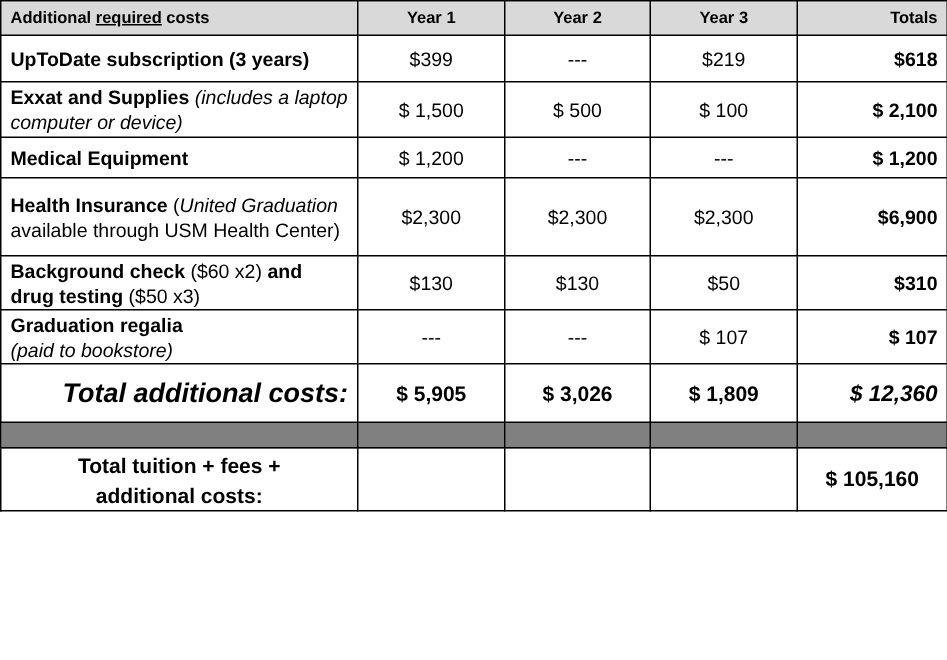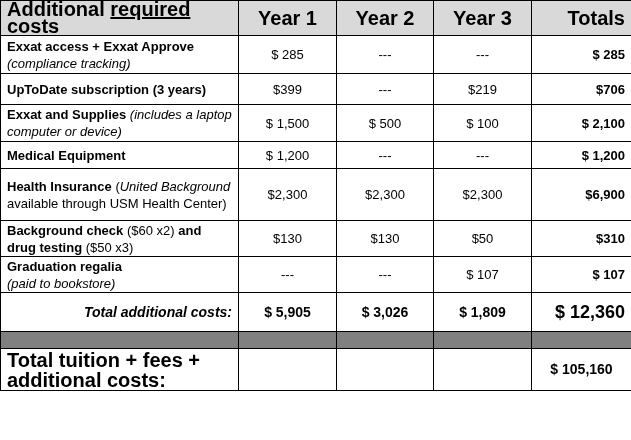--- a/index.html
+++ b/index.html
@@ -1,32 +1,32 @@
 <!DOCTYPE html>
 <html><head>
 <meta charset="utf-8">
 <style>
   html, body { margin: 0; padding: 0; background: #ffffff; }
   body { width: 631px; height: 440px; overflow: hidden; font-family: "Liberation Sans", "DejaVu Sans", sans-serif; color: #000; }
   table { border-collapse: collapse; table-layout: fixed; width: 631px; position: absolute; left: 0; top: 0; }
   td, th { border: 1.3px solid #000; padding: 0 6px; font-size: 13px; line-height: 17px; vertical-align: middle; }
-  th { background: #d9d9d9; font-weight: bold; font-size: 20px; height: 22px; text-align: center; }
+  th { background: #d9d9d9; font-weight: bold; font-size: 11px; height: 22px; text-align: center; }
   th.label-col { text-align: left; }
   th.totals-col { text-align: right; }
   td.label { text-align: left; }
   td.num { text-align: center; }
   td.tot { text-align: right; font-weight: bold; }
   .b { font-weight: bold; }
   .i { font-style: italic; }
   .u { text-decoration: underline; }
   tr.sep td { background: #808080; height: 16px; }
-  td.total-label { text-align: right; font-weight: bold; font-style: italic; font-size: 14px; }
-  td.grand-label { text-align: left; font-weight: bold; font-size: 20px; line-height: 20px; }
+  td.total-label { text-align: right; font-weight: bold; font-style: italic; font-size: 18px; }
+  td.grand-label { text-align: center; font-weight: bold; font-size: 14px; line-height: 20px; }
   tr.totals-row td.num { font-weight: bold; font-size: 14px; margin-top: 29px; }
-  tr.totals-row td.tot { font-size: 18px; }
+  tr.totals-row td.tot { font-size: 15px; font-style: italic; }
 </style>
 </head>
 <body>
 
 <table>
   <colgroup>
     <col style="width:238px">
       <col style="width:98px">
       <col style="width:97px">
       <col style="width:98px">
@@ -34,55 +34,48 @@
   </colgroup>
   <tbody>
       <tr>
     <th class="label-col"><span>Additional </span><span class="u">required</span><span> costs</span></th>
     <th>Year 1</th>
     <th>Year 2</th>
     <th>Year 3</th>
     <th class="totals-col">Totals</th>
   </tr>
 
-  <tr style="height:38px">
-    <td class="label"><span class="b">Exxat access + Exxat Approve</span><br><span class="i">(compliance tracking)</span></td>
-    <td class="num">$ 285</td>
-    <td class="num">---</td>
-    <td class="num">---</td>
-    <td class="tot">$ 285</td>
-  </tr>
 
 
   <tr style="height:31px">
     <td class="label"><span class="b">UpToDate subscription (3 years)</span></td>
     <td class="num">$399</td>
     <td class="num">---</td>
     <td class="num">$219</td>
-    <td class="tot">$706</td>
+    <td class="tot">$618</td>
   </tr>
 
   <tr style="height:37px">
     <td class="label"><span class="b">Exxat and Supplies</span><span class="i"> (includes a laptop computer or device)</span></td>
     <td class="num">$ 1,500</td>
     <td class="num">$ 500</td>
     <td class="num">$ 100</td>
     <td class="tot">$ 2,100</td>
   </tr>
 
   <tr style="height:27px">
     <td class="label"><span class="b">Medical Equipment</span></td>
     <td class="num">$ 1,200</td>
     <td class="num">---</td>
     <td class="num">---</td>
     <td class="tot">$ 1,200</td>
   </tr>
 
   <tr style="height:52px">
-    <td class="label"><span class="b">Health Insurance</span><span> (</span><span class="i">United Background</span><span> available through USM Health Center)</span></td>
+    <td class="label"><span class="b">Health Insurance</span><span> (</span><span class="i">United Graduation</span><span> available through USM Health Center)</span></td>
     <td class="num">$2,300</td>
     <td class="num">$2,300</td>
     <td class="num">$2,300</td>
     <td class="tot">$6,900</td>
   </tr>
 
   <tr style="height:36px">
     <td class="label"><span class="b">Background check</span><span> ($60 x2) </span><span class="b">and drug testing</span><span> ($50 x3)</span></td>
     <td class="num">$130</td>
     <td class="num">$130</td>

